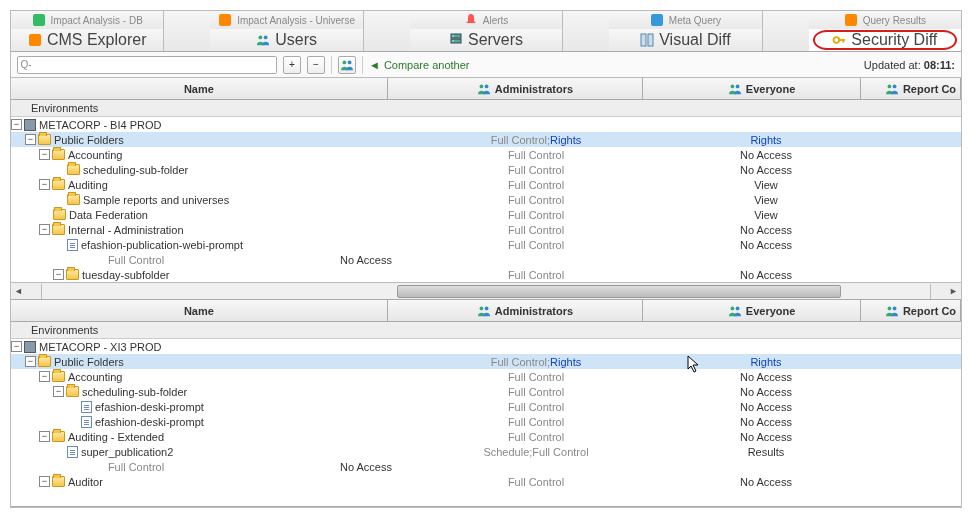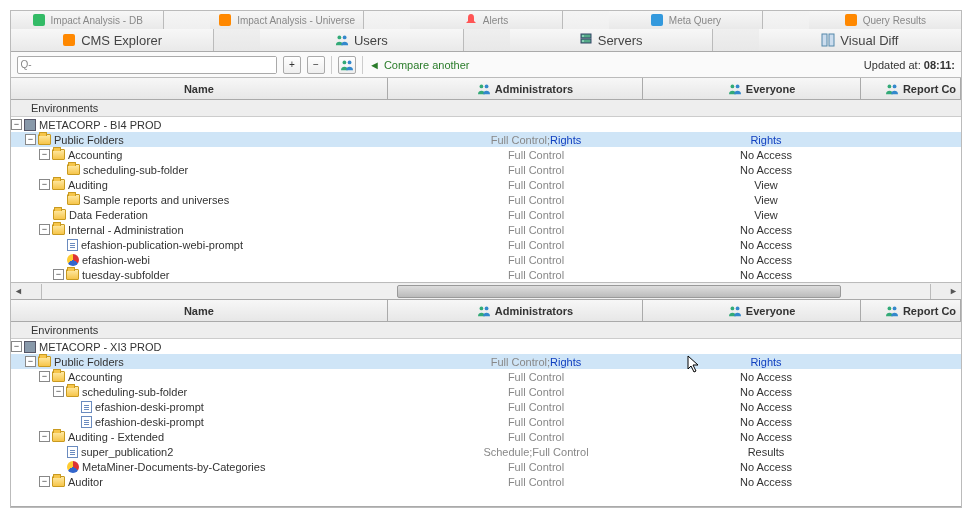--- a/index.html
+++ b/index.html
@@ -3,21 +3,21 @@
 <meta charset="utf-8">
 <style>
 * { box-sizing: border-box; margin: 0; padding: 0; }
 body { font-family: Arial, sans-serif; font-size: 11px; color: #333; background: #fff; overflow: hidden; }
 .app { width: 952px; height: 498px; margin: 10px; border: 1px solid #bbb; display: flex; flex-direction: column; background: #fff; position: relative; overflow: hidden; }
 
 
 .tab-rows { background: linear-gradient(#f5f5f5,#e8e8e8); border-bottom: 1px solid #aaa; }
 .tab-row { display: flex; height: 22px; gap: 46px; }
 .tab-row.r1 { height: 18px; overflow: hidden; }
-.tab { flex: 1; display: flex; align-items: center; justify-content: center; gap: 5px; border-right: 1px solid #bbb; background: linear-gradient(#f7f7f7,#e9e9e9); cursor: pointer; font-size: 13px; color: #444; position: relative; }
+.tab { flex: 1; display: flex; align-items: center; justify-content: center; gap: 5px; border-right: 1px solid #bbb; background: linear-gradient(#f7f7f7,#e9e9e9); cursor: pointer; font-size: 16px; color: #444; position: relative; }
 .tab:last-child { border-right: none; }
 .tab.active { background: #fff; }
 .tab.active.circled::before { content:""; position:absolute; left:4px; right:4px; top:1px; bottom:1px; border:2px solid #d81b1b; border-radius: 14px / 10px; pointer-events:none; }
 .tab .ico { width: 14px; height: 14px; display: inline-flex; align-items: center; justify-content: center; }
 .tab-row.r1 .tab { font-size: 10px; color: #888; }
 
 
 .toolbar { display: flex; align-items: center; height: 26px; padding: 0 6px; gap: 6px; border-bottom: 1px solid #bbb; background: #fafafa; }
 .search-wrap { display: flex; align-items: center; border: 1px solid #aaa; background: #fff; height: 18px; width: 260px; border-radius: 2px; }
 .search-wrap .mag { width: 16px; text-align:center; color:#888; font-size: 10px; }
@@ -151,20 +151,30 @@
           <span>Servers</span>
         </div>
         <div class="tab">
           <span class="ico">
             <svg width="14" height="14" viewBox="0 0 14 14">
               <rect x="1" y="1" width="5" height="12" fill="#cde" stroke="#58a"></rect>
               <rect x="8" y="1" width="5" height="12" fill="#cde" stroke="#58a"></rect>
             </svg>
           </span>
           <span>Visual Diff</span>
+        </div>
+        <div class="tab active circled">
+          <span class="ico">
+            <svg width="16" height="14" viewBox="0 0 16 14">
+              <circle cx="5" cy="7" r="3.2" fill="none" stroke="#e6a800" stroke-width="2"></circle>
+              <rect x="7" y="6" width="8" height="2" fill="#e6a800"></rect>
+              <rect x="12" y="6" width="2" height="4" fill="#e6a800"></rect>
+            </svg>
+          </span>
+          <span>Security Diff</span>
         </div>
       </div>
   </div>
 
   <div class="toolbar">
     <div class="search-wrap">
       <span class="mag">Q-</span>
       <input type="text" value="" style="">
     </div>
     <div class="tbtn">+</div>
@@ -376,30 +386,20 @@
             </span>
           </div>
           <div class="c admin">
             <span class="gray">Full Control</span>
           </div>
           <div class="c every">
             <span>No Access</span>
           </div>
         </div>
         <div class="row">
-          <div class="c name">
-            <span class="tree-indent">
-              <span class="spacer"></span>
-              <span class="spacer"></span>
-              <span class="spacer"></span>
-              <span class="spacer"></span>
-              <span class="icon-webi"></span>
-              <span class="node-label">efashion-webi</span>
-            </span>
-          </div>
           <div class="c admin">
             <span class="gray">Full Control</span>
           </div>
           <div class="c every">
             <span>No Access</span>
           </div>
         </div>
         <div class="row">
           <div class="c name">
             <span class="tree-indent">
@@ -604,30 +604,20 @@
           </div>
           <div class="c admin">
             <span>Schedule; </span>
             <span class="gray">Full Control</span>
           </div>
           <div class="c every">
             <span>Results</span>
           </div>
         </div>
         <div class="row">
-          <div class="c name">
-            <span class="tree-indent">
-              <span class="spacer"></span>
-              <span class="spacer"></span>
-              <span class="spacer"></span>
-              <span class="spacer"></span>
-              <span class="icon-webi"></span>
-              <span class="node-label">MetaMiner-Documents-by-Categories</span>
-            </span>
-          </div>
           <div class="c admin">
             <span class="gray">Full Control</span>
           </div>
           <div class="c every">
             <span>No Access</span>
           </div>
         </div>
         <div class="row">
           <div class="c name">
             <span class="tree-indent">

